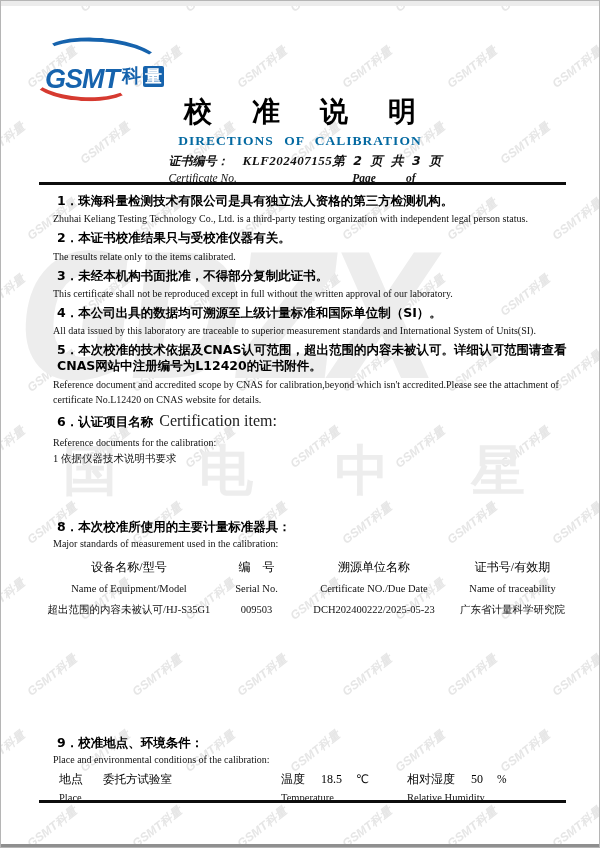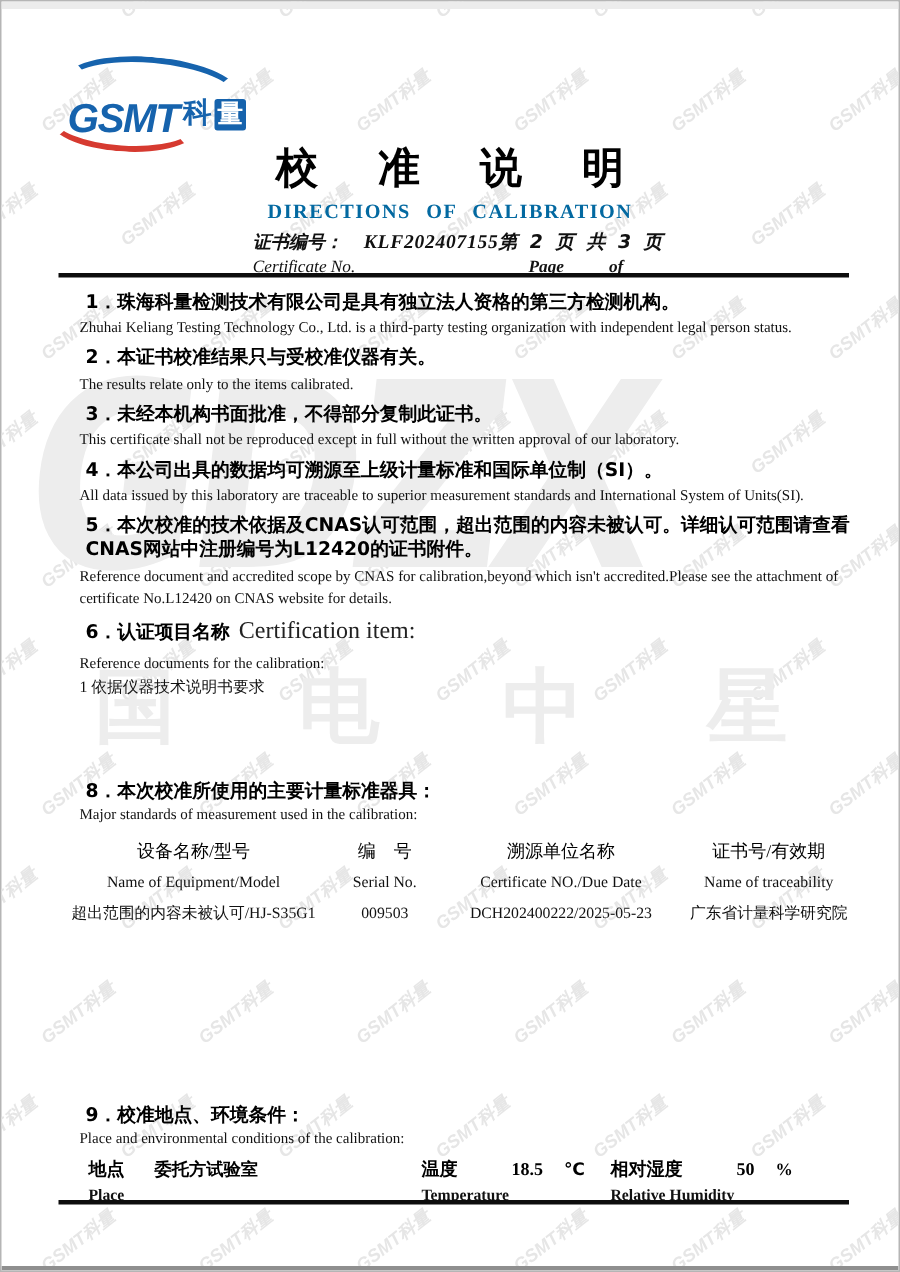--- a/index.html
+++ b/index.html
@@ -131,26 +131,26 @@
     text-align:center;}
   .std-table .th-cn{font-size:12px;line-height:21px;color:#000;
     font-family:"Liberation Serif","DejaVu Sans",serif;}
   .std-table .th-en{font-size:10.5px;line-height:21px;font-family:"Liberation Serif",serif;}
   .std-table .td{font-size:10.5px;line-height:21px;
     font-family:"Liberation Serif","DejaVu Sans",serif;}
 
   
   .section9{position:absolute;top:734px;left:38px;right:30px;}
   .env-row{position:relative;height:40px;margin-top:6px;
-    font-family:"Liberation Serif","DejaVu Sans",serif;font-weight:bold;}
+    font-family:"Liberation Serif","DejaVu Sans",serif;}
   .env-group{position:absolute;top:0;}
   .env-line1{display:flex;align-items:baseline;font-size:12px;color:#000;}
   .env-cnlabel{font-family:"Liberation Serif","DejaVu Sans",serif;font-size:12px;}
   .env-val{margin-left:20px;font-size:11.5px;}
-  .env-num{margin-left:36px;font-size:12px;font-family:"Liberation Serif",serif;}
+  .env-num{margin-left:16px;font-size:12px;font-family:"Liberation Serif",serif;}
   .env-unit{margin-left:14px;font-size:11.5px;}
   .env-line2{font-size:10.5px;margin-top:4px;color:#111;}
   .g-place{left:20px;}
   .g-temp{left:242px;}
   .g-rh{left:368px;}
 </style>
 </head>
 <body>
 
 <div class="page">

